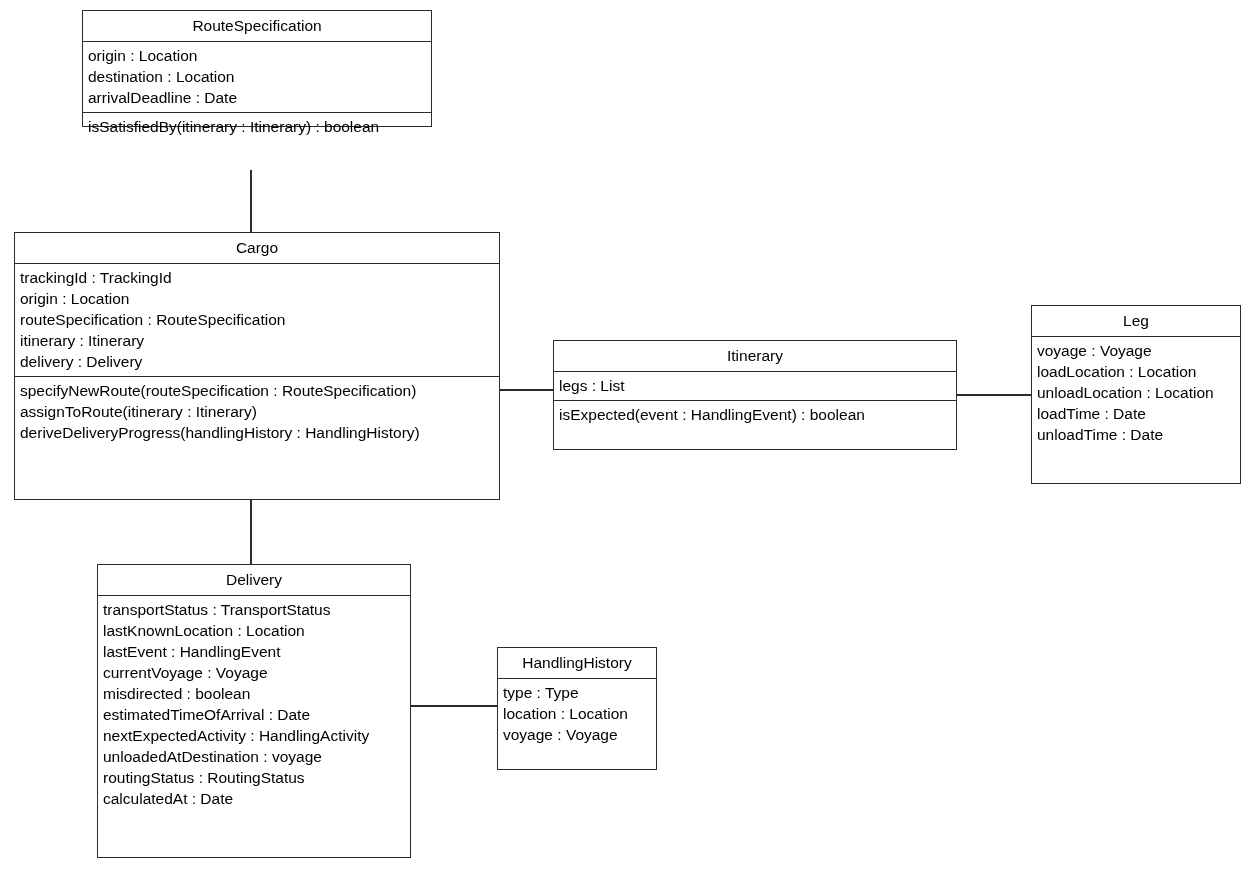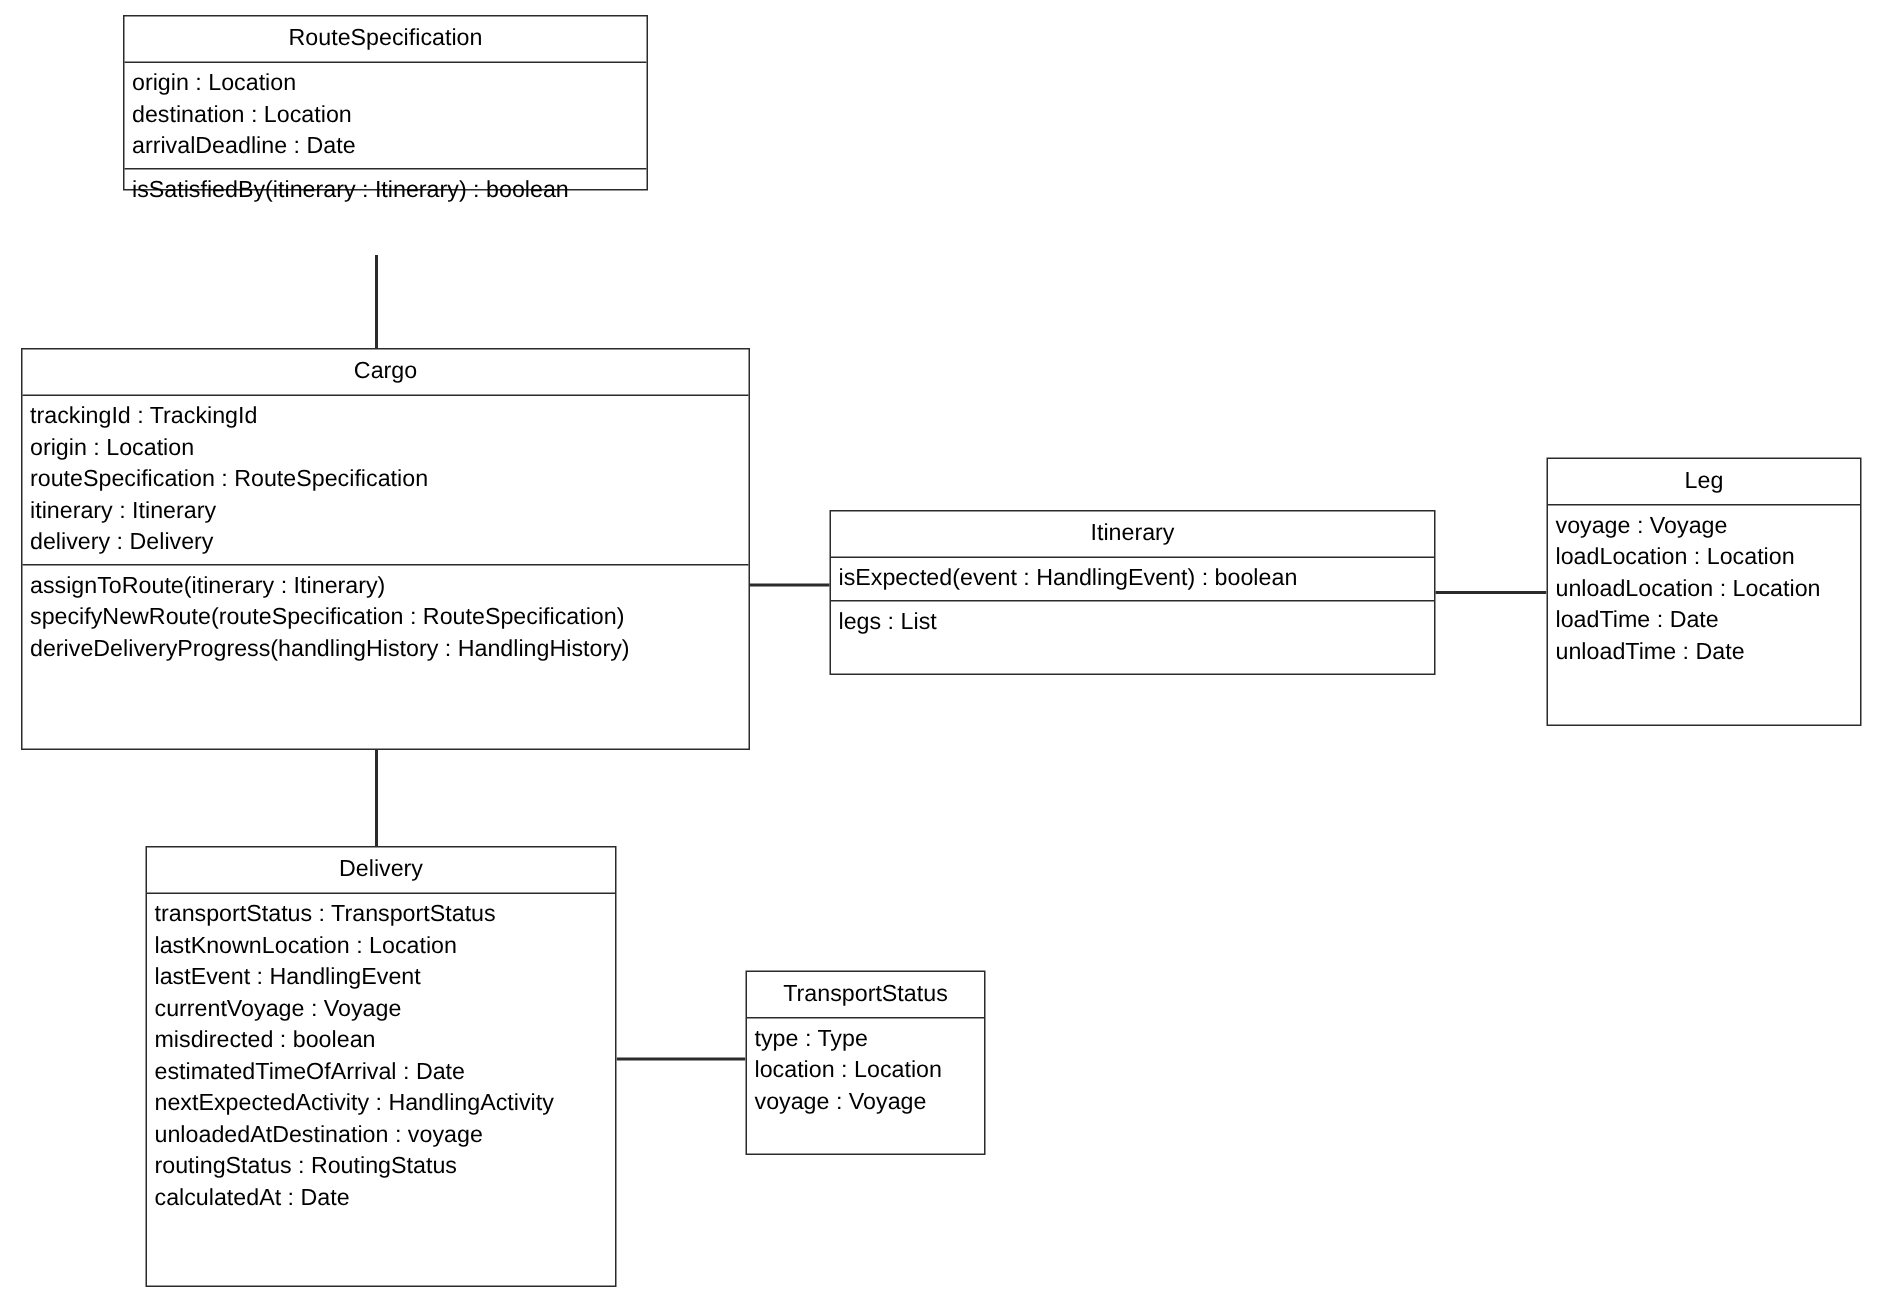--- a/index.html
+++ b/index.html
@@ -85,32 +85,32 @@
     <div class="uml-class" style="left: 14px; top: 232px; width: 486px; height: 268px;">
       <div class="compartment name-compartment">Cargo</div>
       <div class="compartment members">
         <div class="member">trackingId : TrackingId</div>
         <div class="member">origin : Location</div>
         <div class="member">routeSpecification : RouteSpecification</div>
         <div class="member">itinerary : Itinerary</div>
         <div class="member">delivery : Delivery</div>
       </div>
       <div class="compartment members">
+        <div class="member">specifyNewRoute(routeSpecification : RouteSpecification)</div>
         <div class="member">assignToRoute(itinerary : Itinerary)</div>
-        <div class="member">specifyNewRoute(routeSpecification : RouteSpecification)</div>
         <div class="member">deriveDeliveryProgress(handlingHistory : HandlingHistory)</div>
       </div>
     </div>
     <div class="uml-class" style="left: 553px; top: 340px; width: 404px; height: 110px;">
       <div class="compartment name-compartment">Itinerary</div>
       <div class="compartment members">
-        <div class="member">isExpected(event : HandlingEvent) : boolean</div>
+        <div class="member">legs : List</div>
       </div>
       <div class="compartment members">
-        <div class="member">legs : List</div>
+        <div class="member">isExpected(event : HandlingEvent) : boolean</div>
       </div>
     </div>
     <div class="uml-class" style="left: 1031px; top: 305px; width: 210px; height: 179px;">
       <div class="compartment name-compartment">Leg</div>
       <div class="compartment members">
         <div class="member">voyage : Voyage</div>
         <div class="member">loadLocation : Location</div>
         <div class="member">unloadLocation : Location</div>
         <div class="member">loadTime : Date</div>
         <div class="member">unloadTime : Date</div>
@@ -125,20 +125,20 @@
         <div class="member">currentVoyage : Voyage</div>
         <div class="member">misdirected : boolean</div>
         <div class="member">estimatedTimeOfArrival : Date</div>
         <div class="member">nextExpectedActivity : HandlingActivity</div>
         <div class="member">unloadedAtDestination : voyage</div>
         <div class="member">routingStatus : RoutingStatus</div>
         <div class="member">calculatedAt : Date</div>
       </div>
     </div>
     <div class="uml-class" style="left: 497px; top: 647px; width: 160px; height: 123px;">
-      <div class="compartment name-compartment">TransportStatus</div>
+      <div class="compartment name-compartment">HandlingHistory</div>
       <div class="compartment members">
         <div class="member">type : Type</div>
         <div class="member">location : Location</div>
         <div class="member">voyage : Voyage</div>
       </div>
     </div>
   </div>
 
 </body></html>

